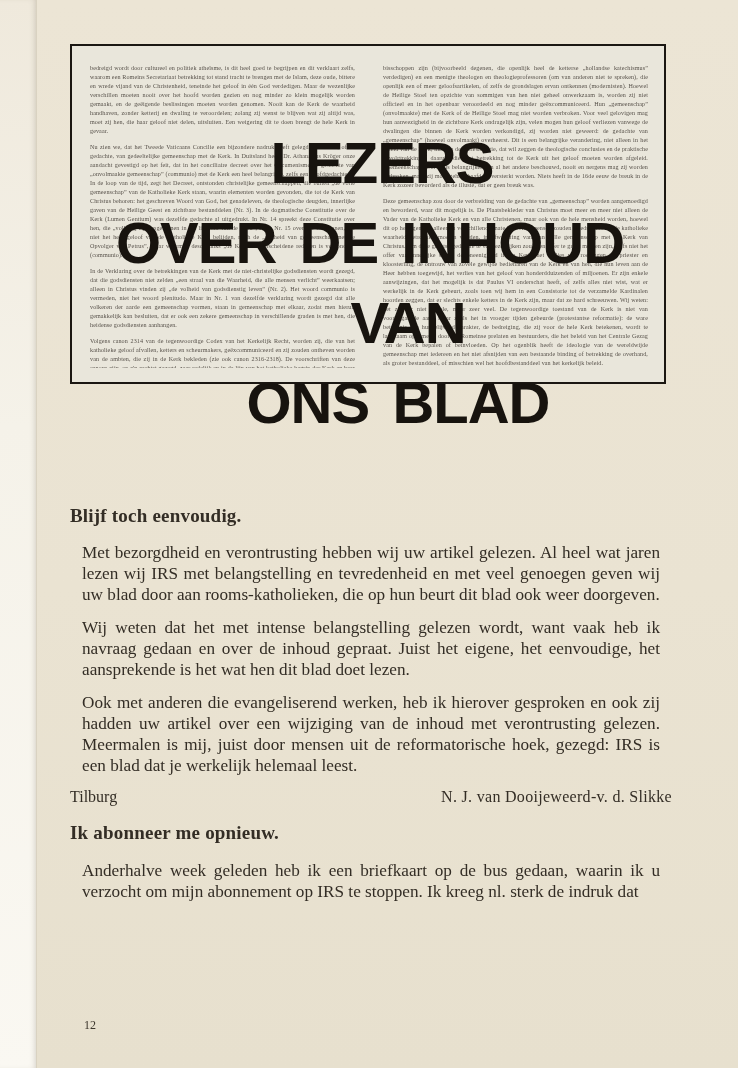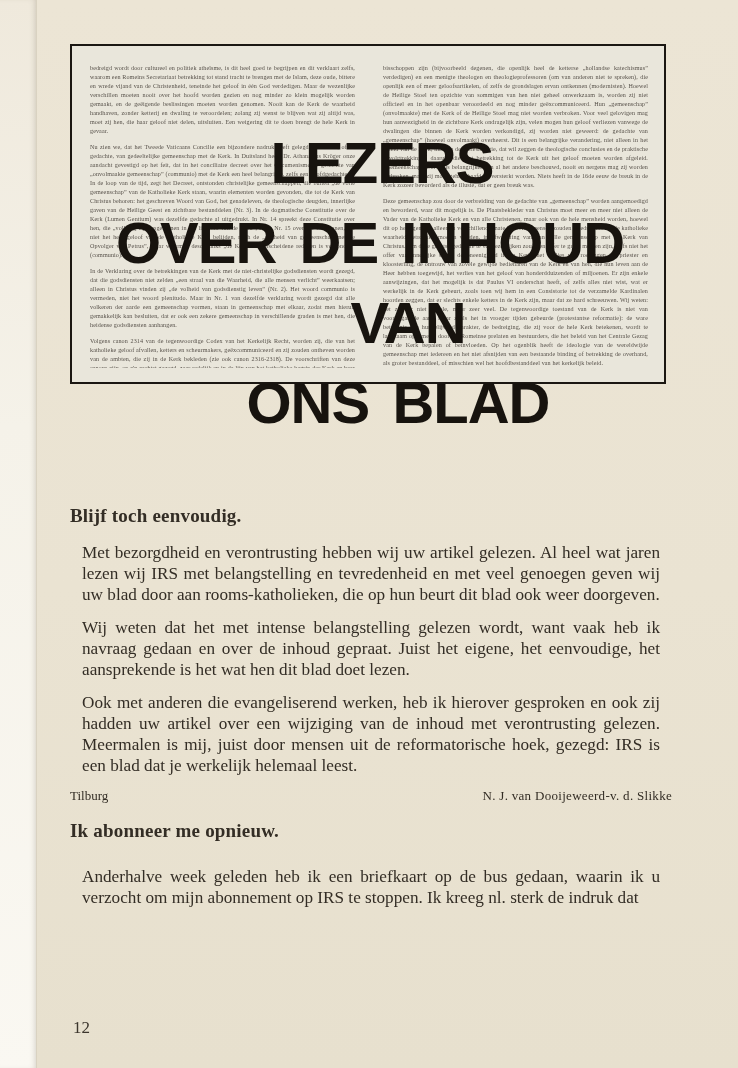--- a/index.html
+++ b/index.html
@@ -60,31 +60,31 @@
   .hl-line:nth-child(2){transform:translateX(2px);}
   .hl-line:nth-child(3){transform:translateX(40px);}
   .hl-line:nth-child(4){transform:translateX(30px);}
   
   .letters{
     position:absolute;left:70px;top:505px;width:602px;color:var(--ink);
   }
   .letter-heading{
     margin:0 0 15px 0;font-size:19px;font-weight:bold;letter-spacing:.2px;
   }
-  .letter-heading.second{margin-top:16px;margin-bottom:24px;}
+  .letter-heading.second{margin-top:16px;margin-bottom:16px;}
   .letters p{
     margin:12px;font-size:17.2px;line-height:21px;text-align:justify;
   }
   .sig-row{
     margin-top:10px;display:flex;justify-content:space-between;align-items:baseline;
-    font-size:13px;
+    font-size:16px;
   }
   .sig-name{font-weight:normal;letter-spacing:.3px;}
   .page-number{
-    position:absolute;left:73px;top:1018px;font-size:17px;color:#3c362d;
+    position:absolute;left:84px;top:1018px;font-size:12px;color:#3c362d;
   }
 </style>
 </head>
 <body>
 
 <div class="page">
 
   <div class="page-edge"></div>
 
   <div class="clipping">

